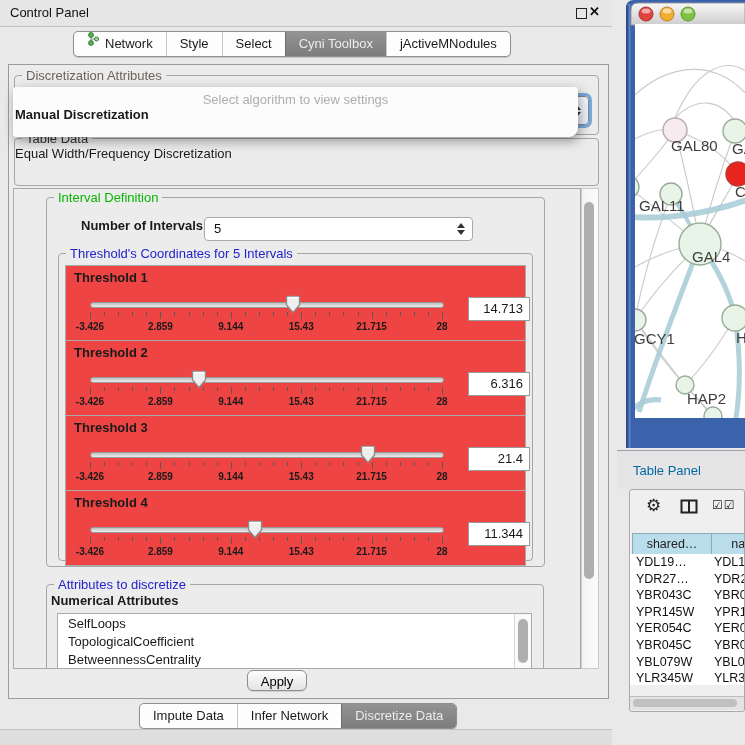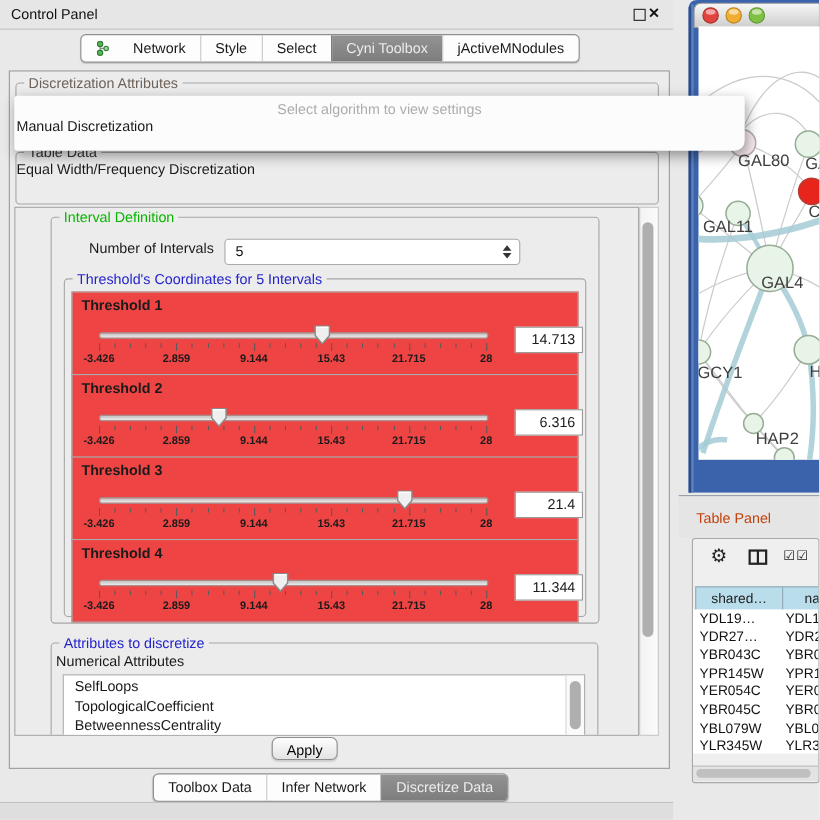--- a/index.html
+++ b/index.html
@@ -4,56 +4,56 @@
 <style>
   html,body{margin:0;padding:0}
   body{width:745px;height:745px;position:relative;overflow:hidden;background:#E9E9E9;
        font-family:"Liberation Sans",sans-serif;color:#1a1a1a;-webkit-font-smoothing:antialiased}
   .abs{position:absolute}
   
   .cp-titlebar{left:0;top:0;width:612px;height:26px;background:#E6E6E6;border-bottom:1px solid #C2C2C2}
   .cp-title{left:10px;top:5px;font-size:13px;color:#111}
   .close-ic{left:589px;top:4px;font-size:13px;font-weight:bold;color:#111}
   .segctl{display:flex;height:24px;border:1px solid #8F8F8F;border-radius:5px;background:#FDFDFD;overflow:hidden;box-shadow:0 1px 1px rgba(0,0,0,.15)}
-  .seg{padding:0 13px;font-size:13px;line-height:24px;color:#1a1a1a;border-left:1px solid #C9C9C9;display:flex;align-items:center;gap:21px;white-space:nowrap}
+  .seg{padding:0 13px;font-size:13px;line-height:24px;color:#1a1a1a;border-left:1px solid #C9C9C9;display:flex;align-items:flex-start;gap:5px;white-space:nowrap}
   .seg:first-child{border-left:none}
   .seg.active{background:linear-gradient(#939393,#7D7D7D);color:#ECECEC;border-left-color:#6F6F6F}
   .mainbox{left:8px;top:64px;width:599px;height:633px;background:#ECECEC;border:1px solid #9B9B9B}
   .group{border:1px solid #A6A6A6;border-radius:4px}
   .legend{position:absolute;top:-8px;left:7px;background:#ECECEC;padding:0 4px;font-size:13px;white-space:nowrap}
   .combo{background:#fff;border:1px solid #A9A9A9;border-radius:4px;font-size:13px;line-height:24px;padding-left:9px;color:#111;overflow:hidden;white-space:nowrap}
   .stepper{position:absolute;right:7px;top:50%;transform:translateY(-50%);display:flex;flex-direction:column;gap:2px;align-items:center}
   .stepper i{width:0;height:0;border-left:4px solid transparent;border-right:4px solid transparent;display:block}
   .stepper .up{border-bottom:5px solid #333}.stepper .down{border-top:5px solid #333}
   .viewport{left:13px;top:188px;width:566px;height:479px;border:1px solid #A9A9A9;background:#ECECEC;overflow:hidden}
   .vtrack{background:linear-gradient(90deg,#F3F3F3,#FBFBFB);border:1px solid #C9C9C9}
   .vthumb{background:#AFAFAF;border-radius:6px}
-  .bold{font-weight:normal}
+  .bold{font-weight:bold}
   .t-panel{position:absolute;left:51px;width:459px;height:74px;background:#ef4444;border:1px solid #ABABAB}
   .t-label{position:absolute;left:8px;top:4px;font-size:13px;font-weight:bold}
   .t-track{position:absolute;left:24px;top:36px;width:352px;height:4px;border:1px solid #9A9A9A;border-radius:3px;background:linear-gradient(#C0C0C0,#EDEDED)}
   .tick{position:absolute;width:1px;background:#5A5A5A}
   .ticklab{position:absolute;font-size:10px;font-weight:bold;color:#1a1a1a;width:50px;text-align:center}
   .valbox{position:absolute;left:402px;top:31px;width:54px;height:22px;background:#fff;border:1px solid #9A9A9A;font-size:13px;text-align:right;line-height:22px;padding-right:6px}
   .list{background:#fff;border:1px solid #A9A9A9;font-size:13px;overflow:hidden}
   .list-item{padding:2px 0 1px 10px;white-space:nowrap}
   .btn{background:linear-gradient(#FEFEFE,#E3E3E3);border:1px solid #8E8E8E;border-radius:6px;font-size:13px;text-align:center;line-height:19px;box-shadow:0 1px 1px rgba(0,0,0,.12)}
   .bottom-strip{left:0;top:729px;width:612px;height:16px;background:#DEDEDE;border-top:1px solid #C2C2C2}
   
   .tp-header{left:617px;top:450px;width:128px;height:38px;background:#E5E5E5;border-top:1px solid #99A1AD}
-  .tp-title{left:16px;top:12px;font-size:13px;color:#c2410c}
+  .tp-title{left:16px;top:12px;font-size:13px;color:#0369a1}
   .tp-box{left:629px;top:489px;width:114px;height:221px;background:#EFEFEF;border:1px solid #A9A9A9;border-radius:3px;overflow:hidden}
   .hdr-cell{position:absolute;top:43px;height:21px;background:#BADDEB;border:1px solid #90A9B5;font-size:12.5px;text-align:center;line-height:21px;color:#222;overflow:hidden}
   .rows{position:absolute;left:0;top:64px;width:114px;height:131px;background:#fff;overflow:hidden}
   .trow{position:absolute;left:0;width:160px;height:17px;font-size:12.5px;line-height:17px;color:#111;white-space:nowrap}
   .trow span{position:absolute}
   .hscroll{position:absolute;left:0;top:206px;width:114px;height:13px;background:#E3E3E3;border-top:1px solid #BDBDBD}
   .hthumb{position:absolute;left:3px;top:2px;width:104px;height:8px;background:#C0C0C0;border-radius:4px}
   
-  .popup{left:13px;top:87px;width:664px;height:50px;background:#FCFCFC;border-radius:3px 3px 9px 3px;
+  .popup{left:13px;top:87px;width:565px;height:50px;background:#FCFCFC;border-radius:3px 3px 9px 3px;
          box-shadow:2px 4px 12px rgba(0,0,0,.38);z-index:30}
   .popup-prompt{position:absolute;left:0;top:5px;width:100%;text-align:center;color:#ADADAD;font-size:13px}
   .popup-item{position:absolute;left:2px;font-size:13px;white-space:nowrap}
   .focus-btn{left:552px;top:96px;width:35px;height:27px;border:1px solid #7A8A9A;border-radius:4px;
              background:linear-gradient(#FBFDFF,#E8F0F8);box-shadow:0 0 0 3px rgba(96,153,214,.8);z-index:5}
   .combo-ghost{left:24px;top:96px;width:539px;height:25px;background:#fff;border:1px solid #9AA4AE;z-index:4}
 </style>
 </head>
 <body>
 
@@ -313,21 +313,21 @@
 </div>
 
 <div class="abs vtrack" style="left:581px;top:188px;width:16px;height:479px">
   <div class="abs vthumb" style="left:2px;top:13px;width:10px;height:377px"></div>
 </div>
 
 <button class="abs btn" style="left:247px;top:670px;width:60px;height:21px">Apply</button>
 
 <div class="abs segctl" id="bottom-tabs" style="left:139px;top:703px">
     <div class="seg">
-      <span>Toolbox Data</span>
+      <span>Impute Data</span>
     </div>
     <div class="seg">
       <span>Infer Network</span>
     </div>
     <div class="seg active">
       <span>Discretize Data</span>
     </div>
   </div>
 <div class="abs bottom-strip"></div>
 

